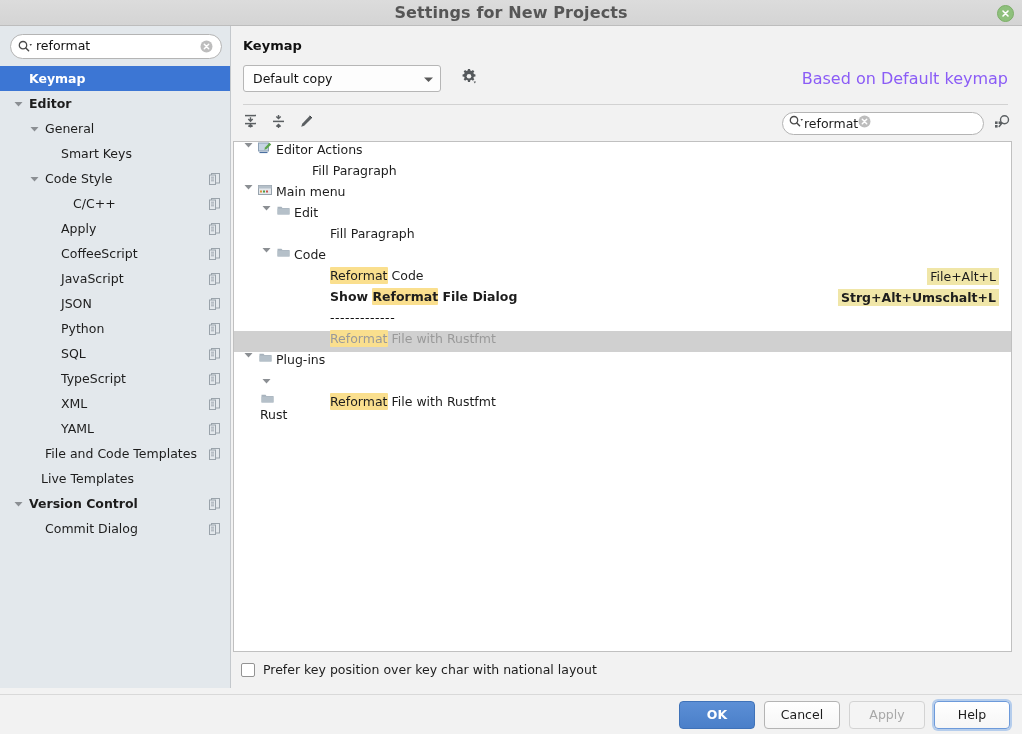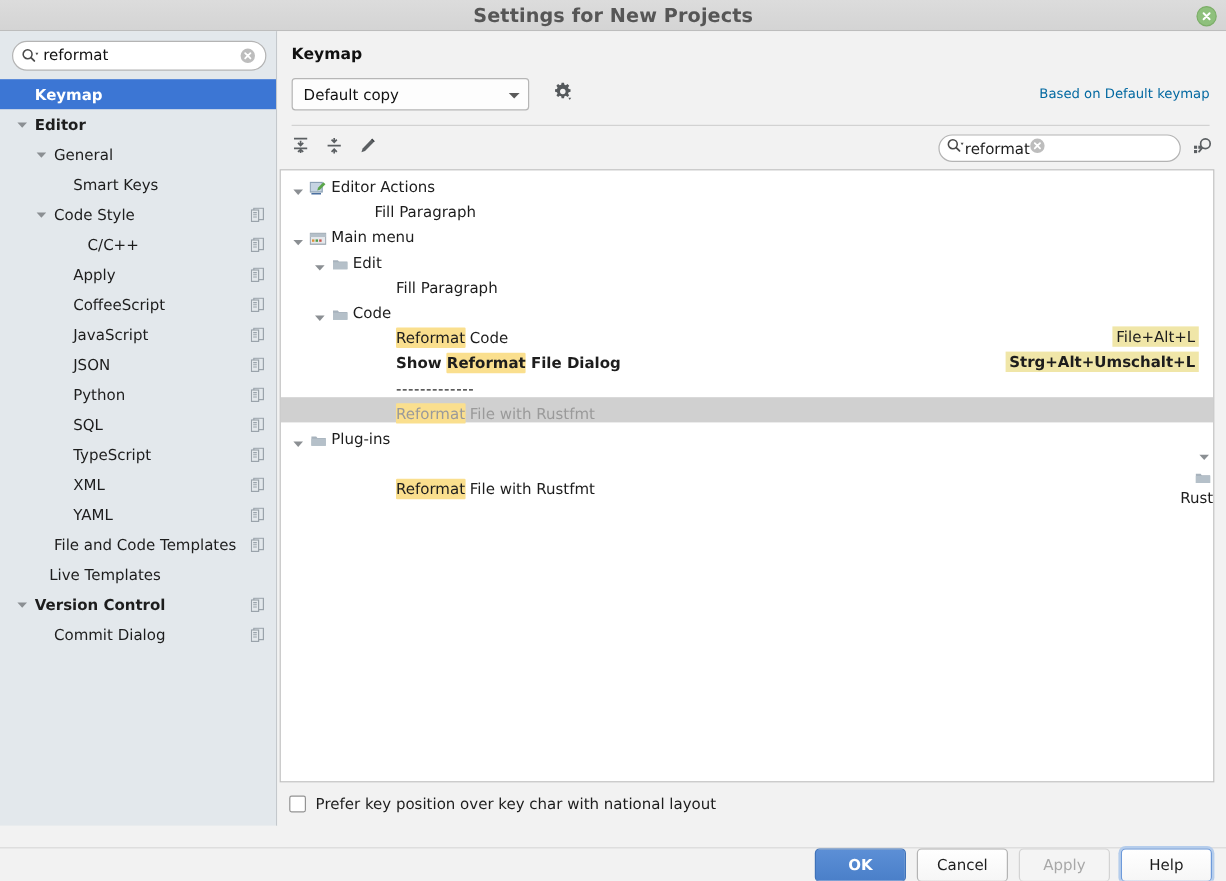--- a/index.html
+++ b/index.html
@@ -90,21 +90,21 @@
     width: 198px; height: 27px;
     background: #fdfdfd;
     border: 1px solid #b6b6b6; border-radius: 3px;
     display: flex; align-items: center;
     padding: 0 6px 0 9px;
     cursor: pointer;
   }
   .combo-value { flex: 1 1 auto; font-size: 12.5px; color: #111; }
   .combo-arrow { flex: 0 0 auto; }
   .gear-btn { margin-left: 20px; cursor: pointer; display: flex; align-items: center; }
-  .based-on { margin-left: auto; font-size: 11px; color: #0369a1; }
+  .based-on { margin-left: auto; font-size: 16px; color: #8b5cf6; }
 
   .hr { height: 1px; background: #d2d2d2; margin: 12px 0 0 0; }
 
   
   .tree-toolbar {
     display: flex; align-items: center;
     padding: 7px 10px 7px 6px;
     height: 36px;
   }
   .tb-icon {
@@ -125,21 +125,21 @@
   .tree-panel {
     margin: 0 10px 0 2px;
     height: 511px;
     background: #fff;
     border: 1px solid #c0c0c0;
     overflow: hidden;
     position: relative;
   }
   .tree-row {
     height: 21px;
-    display: flex; align-items: flex-end;
+    display: flex; align-items: flex-start;
     white-space: nowrap;
     cursor: default;
   }
   .tree-row.selected { background: #d0d0d0; }
   .tree-row.selected .t-label { color: #9a9a9a; }
   .t-arrow { width: 16px; flex: 0 0 16px; display: flex; align-items: center; justify-content: center; }
   .t-icon { width: 18px; flex: 0 0 18px; display: flex; align-items: center; justify-content: center; }
   .t-label { font-size: 12.5px; color: #1d1d1d; }
   .hl { background: #fadf8e; border-radius: 1px; padding: 1px 0; }
   .t-shortcut {
@@ -157,21 +157,21 @@
   .cb {
     width: 14px; height: 14px; background: #fff;
     border: 1px solid #939393; border-radius: 2px;
     margin-right: 8px; flex: 0 0 14px; cursor: pointer;
   }
   .pref-label { font-size: 12.5px; color: #1d1d1d; }
 
   
   .footer {
     position: absolute; left: 0; right: 0; bottom: 0;
-    height: 28px;
+    height: 40px;
     background: #f2f2f2;
     border-top: 1px solid #d9d9d9;
     display: flex; align-items: center; justify-content: flex-end;
     padding-right: 12px;
   }
   .btn {
     height: 28px; min-width: 76px;
     border-radius: 4px;
     border: 1px solid #b4b4b4;
     background: linear-gradient(to bottom, #ffffff, #f6f6f6);

